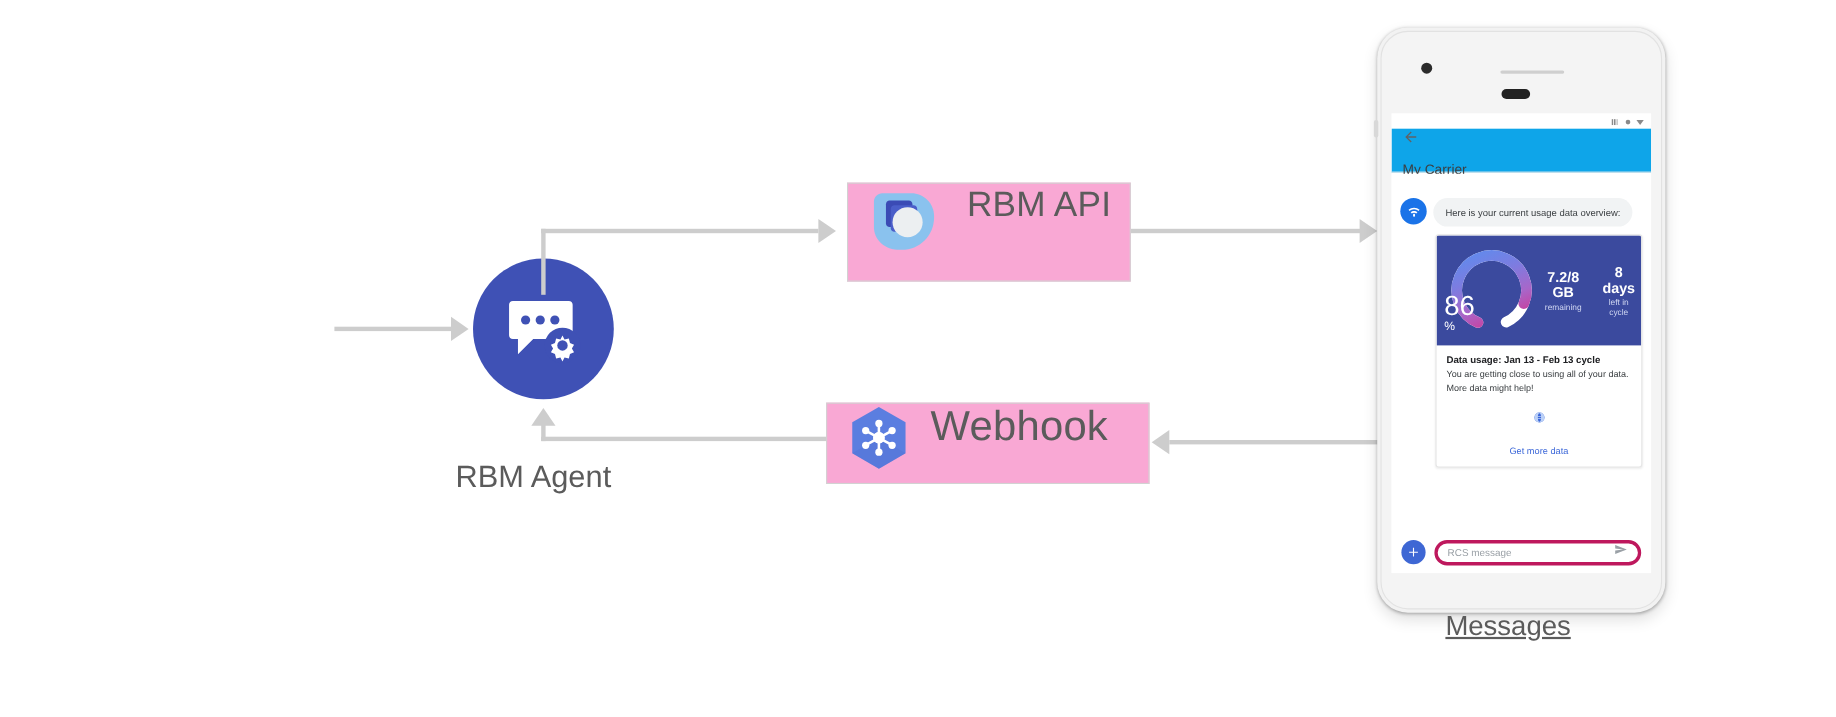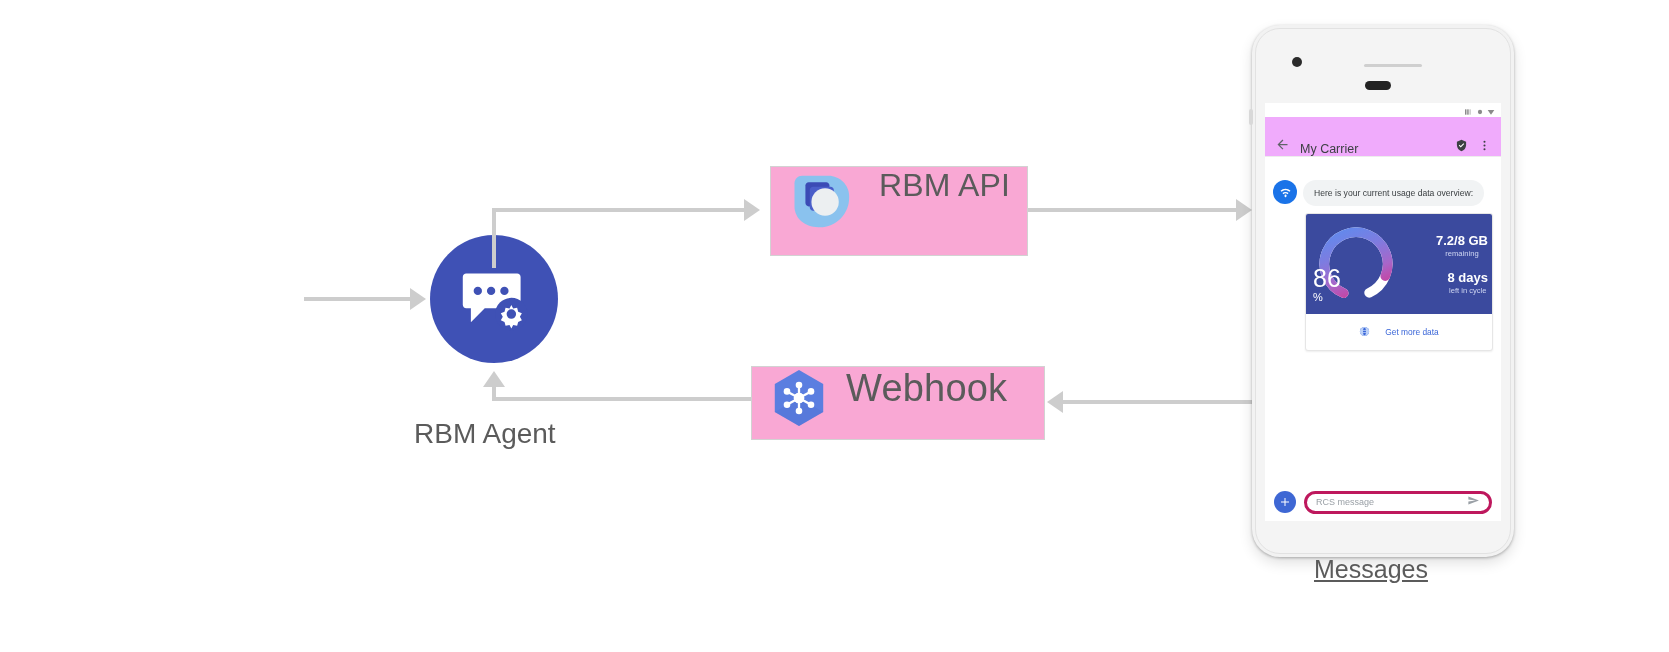--- a/index.html
+++ b/index.html
@@ -47,49 +47,49 @@
   #phone-speaker{position:absolute;left:113px;top:56px;width:26px;height:9px;border-radius:5px;background:#222;}
   #phone-sidebtn{position:absolute;left:-3px;top:84px;width:4px;height:16px;background:#d8d8d8;border-radius:2px;}
 
   #screen{position:absolute;left:13px;top:78px;width:236px;height:418px;background:#ffffff;overflow:hidden;}
 
   
   #statusbar{position:absolute;right:6px;top:2px;display:flex;align-items:center;gap:3px;height:12px;}
   .sb-ico{display:block;}
 
   
-  #appbar{position:absolute;left:0;top:14px;width:236px;height:40px;background:#f0abfc;display:flex;align-items:flex-end;
-          padding:0 10px;box-sizing:border-box;gap:10px;border-bottom:1px solid #ededed;}
+  #appbar{position:absolute;left:0;top:14px;width:236px;height:40px;background:#0ea5e9;display:flex;align-items:flex-start;
+          padding:0 10px;box-sizing:border-box;gap:10px;border-bottom:1px solid #ededed;flex-direction:column;}
   #appbar-title{font-size:12.5px;color:#3c4043;flex:1;white-space:nowrap;}
   .appbar-ico{flex:0 0 auto;display:block;}
 
   
   #convo{position:absolute;left:0;top:55px;width:236px;height:325px;background:#fff;padding:0 8px;box-sizing:border-box;}
   #msg-row{display:flex;align-items:flex-start;gap:6px;padding-top:22px;}
   #avatar{flex:0 0 auto;width:24px;height:24px;border-radius:50%;background:#1a73e8;display:flex;align-items:center;justify-content:center;}
   #bubble{background:#f1f3f4;border-radius:13px;padding:7px 11px;max-width:168px;}
   #bubble-text{font-size:8.6px;line-height:1.45;color:#3c4043;}
 
   
   #rich-card{margin:7px 0 0 32px;width:186px;border:1px solid #e6e6e6;border-radius:3px;background:#fff;overflow:hidden;
              box-shadow:0 1px 2px rgba(0,0,0,.07);}
   #gauge-panel{position:relative;height:100px;background:#3b4a9e;display:flex;align-items:center;}
   #gauge-wrap{position:relative;width:88px;height:88px;margin-left:6px;flex:0 0 auto;}
   #gauge-wrap svg{display:block;}
   #gauge-center{position:absolute;left:0;top:0;width:88px;height:88px;display:flex;align-items:baseline;justify-content:center;
                 padding-top:40px;box-sizing:border-box;flex-direction:column;}
   #gauge-pct{font-size:25px;color:#fff;font-weight:300;line-height:1;}
   #gauge-pct-sym{font-size:11px;color:#fff;font-weight:300;margin-left:1px;}
-  #gauge-stats{flex:1;display:flex;flex-direction:column;align-items:flex-end;justify-content:center;gap:13px;padding-right:4px;}
+  #gauge-stats{flex:1;display:flex;flex-direction:row;align-items:center;justify-content:center;gap:13px;padding-right:4px;}
   .stat-big{font-size:13px;color:#fff;font-weight:700;line-height:1.1;text-align:center;}
   .stat-sub{font-size:7.6px;color:#cfd6f2;text-align:center;margin-top:1px;}
   #card-body{padding:8px 9px 4px 9px;}
   #card-title{font-size:8.8px;font-weight:700;color:#202124;}
   #card-desc{font-size:8.2px;color:#3c4043;line-height:1.42;margin-top:3px;}
-  #card-action{display:flex;align-items:center;justify-content:center;gap:15px;padding:9px 0 9px 0;}
+  #card-action{display:flex;align-items:center;justify-content:center;gap:15px;padding:9px 0 9px 0;flex-direction:column;}
   #card-action-label{font-size:8.4px;color:#3a66d8;font-weight:500;}
 
   
   #composer{position:absolute;left:0;top:381px;width:236px;height:36px;display:flex;align-items:center;gap:8px;
             padding:0 9px;box-sizing:border-box;background:#fff;}
   #plus-btn{flex:0 0 auto;width:22px;height:22px;border-radius:50%;background:#3e67d4;display:flex;align-items:center;justify-content:center;}
   #input-pill{flex:1;height:23px;border:3px solid #be185d;border-radius:12px;display:flex;align-items:center;
               padding:0 9px;box-sizing:border-box;}
   #input-placeholder{flex:1;font-size:9px;color:#9aa0a6;}
   #navbar{position:absolute;left:0;top:417px;width:236px;height:26px;background:#fff;display:flex;align-items:center;
@@ -267,20 +267,24 @@
                 <div class="stat-big">7.2/8 GB</div>
                 <div class="stat-sub">remaining</div>
               </div>
               <div>
                 <div class="stat-big">8 days</div>
                 <div class="stat-sub">left in cycle</div>
               </div>
             </div>
           </div>
 
+          <div id="card-body">
+            <div id="card-title">Data usage: Jan 13 - Feb 13 cycle</div>
+            <div id="card-desc">You are getting close to using all of your data. More data might help!</div>
+          </div>
 
           <div id="card-action">
             <span>
               <svg width="11" height="11" viewBox="0 0 24 24">
                 <circle cx="12" cy="12" r="10" fill="#3a66d8"></circle>
                 <path d="M12 2a10 10 0 0 0 0 20 10 10 0 0 0 0-20zm0 1.6c1.7 0 3.2 2.1 3.2 8.4S13.7 20.4 12 20.4 8.8 18.3 8.8 12 10.3 3.6 12 3.6z" fill="#bcd1f7"></path>
                 <path d="M2.6 9.4h18.8v1.6H2.6zM2.6 13h18.8v1.6H2.6z" fill="#bcd1f7"></path>
               </svg>
             </span>
             <span id="card-action-label">Get more data</span>

